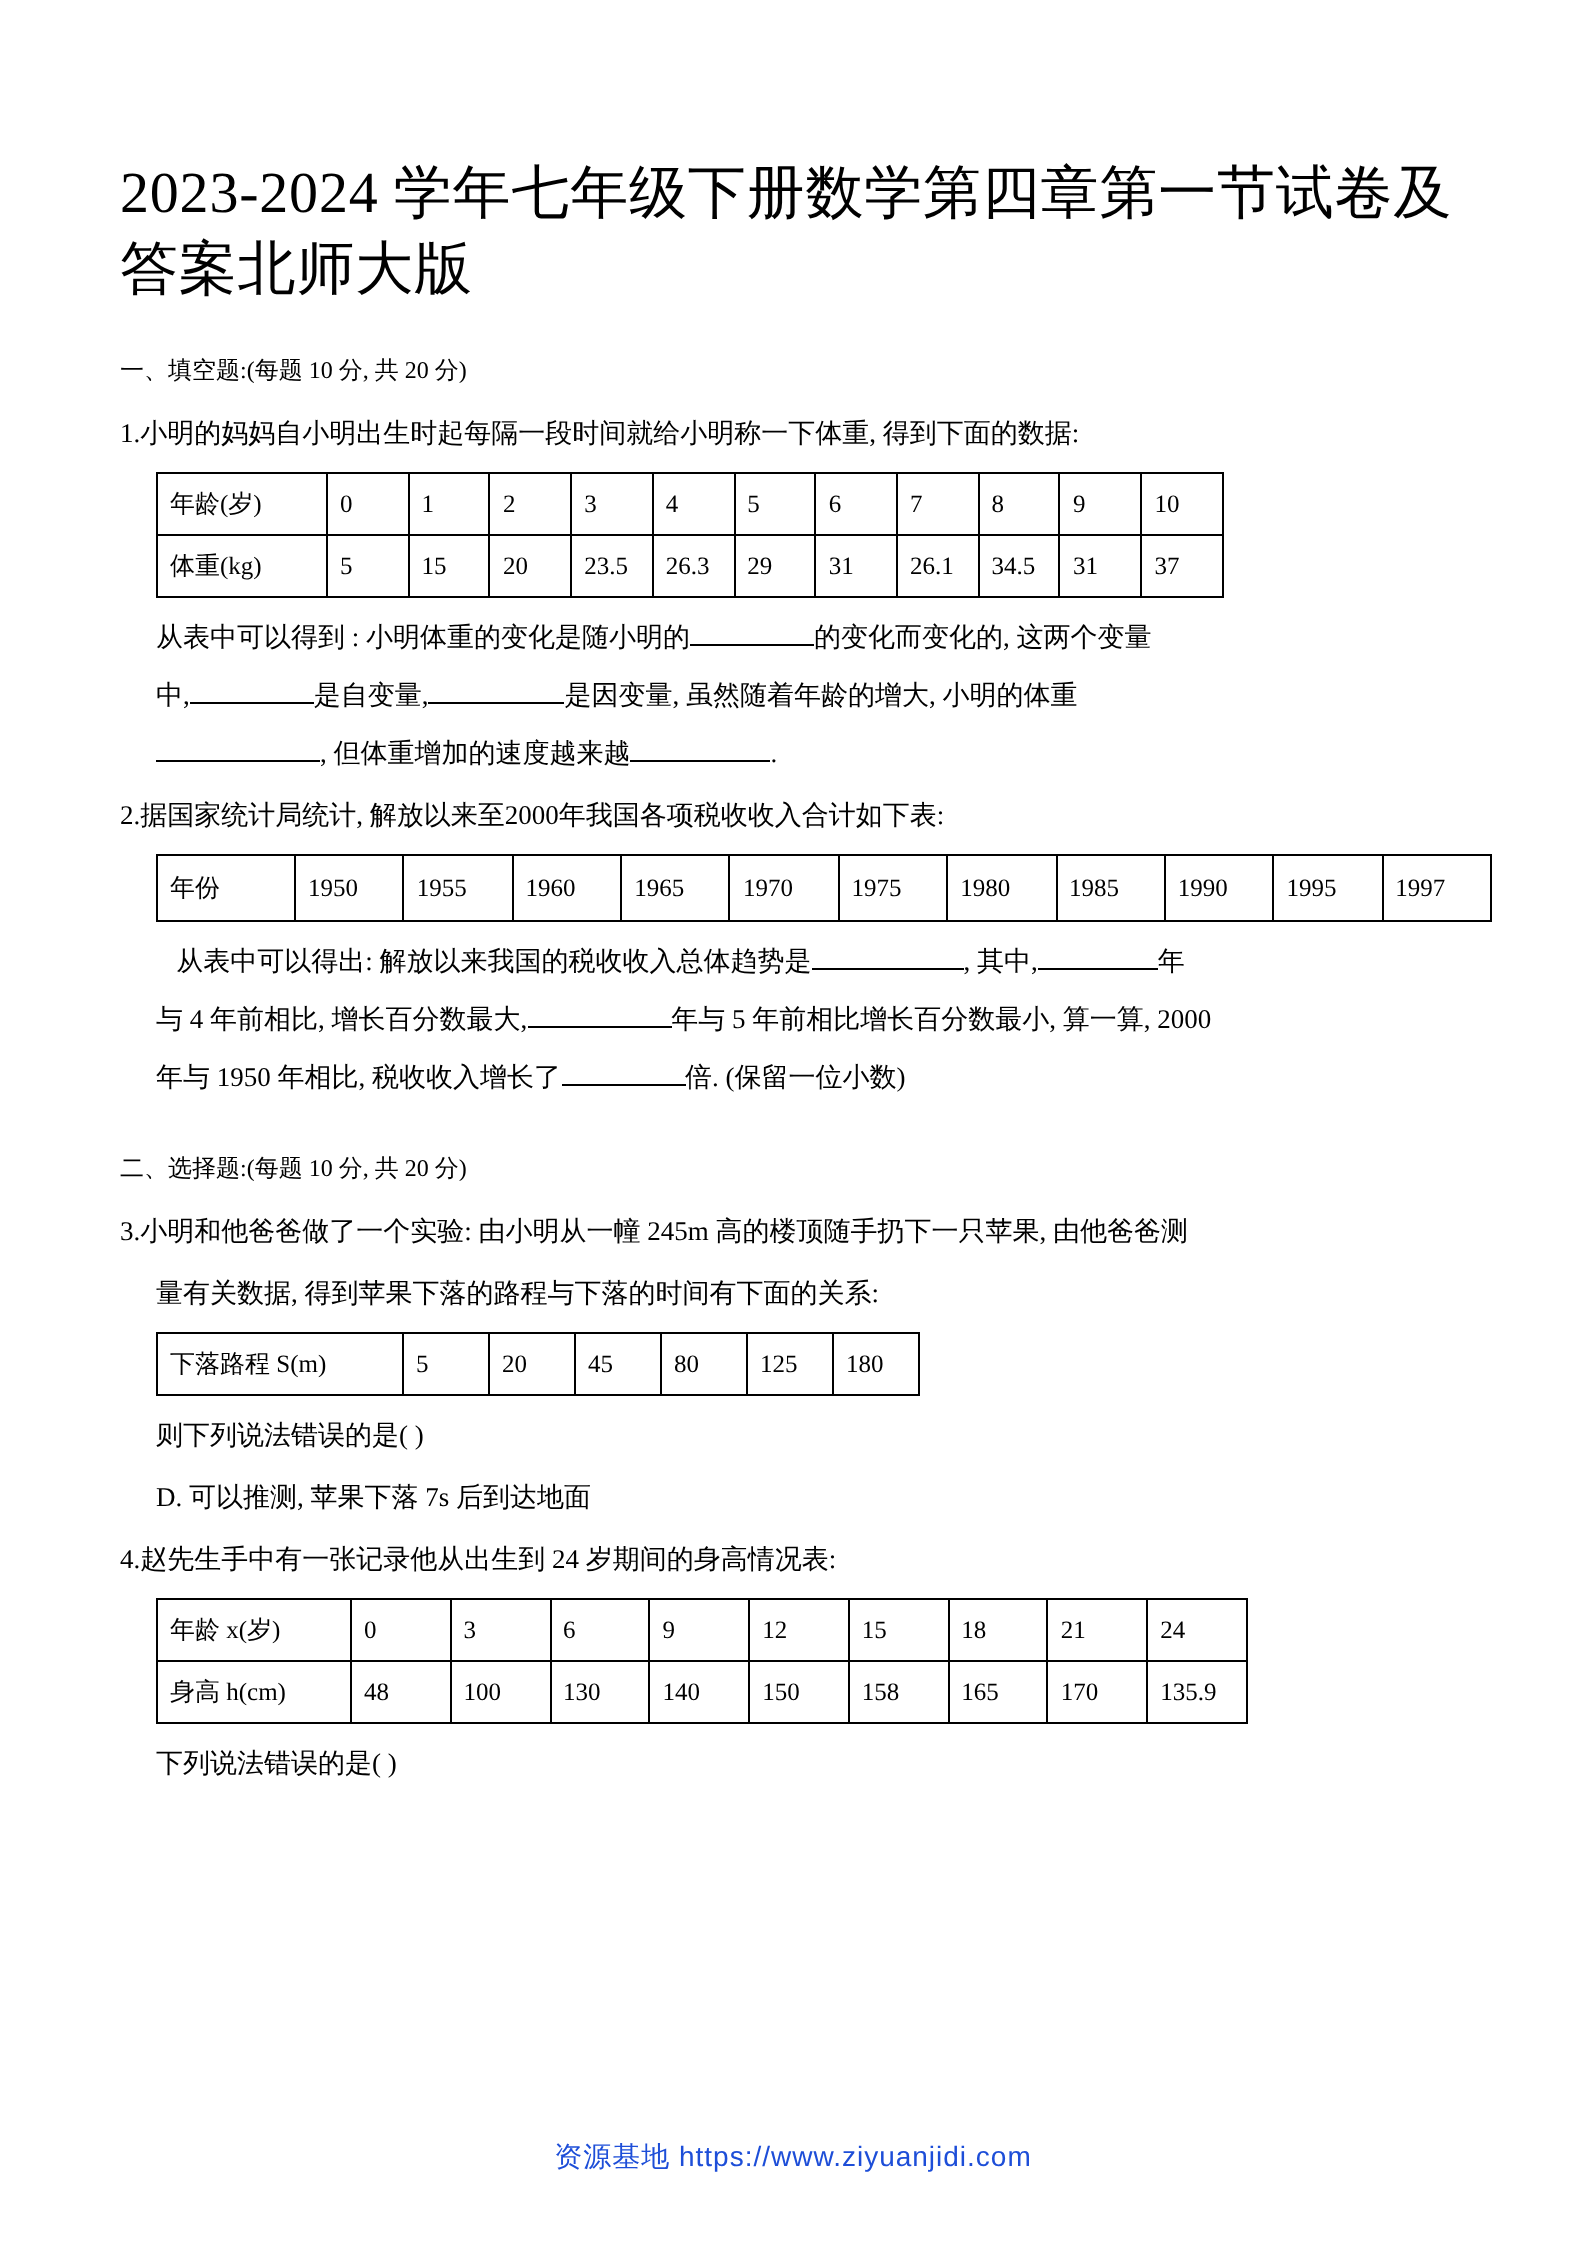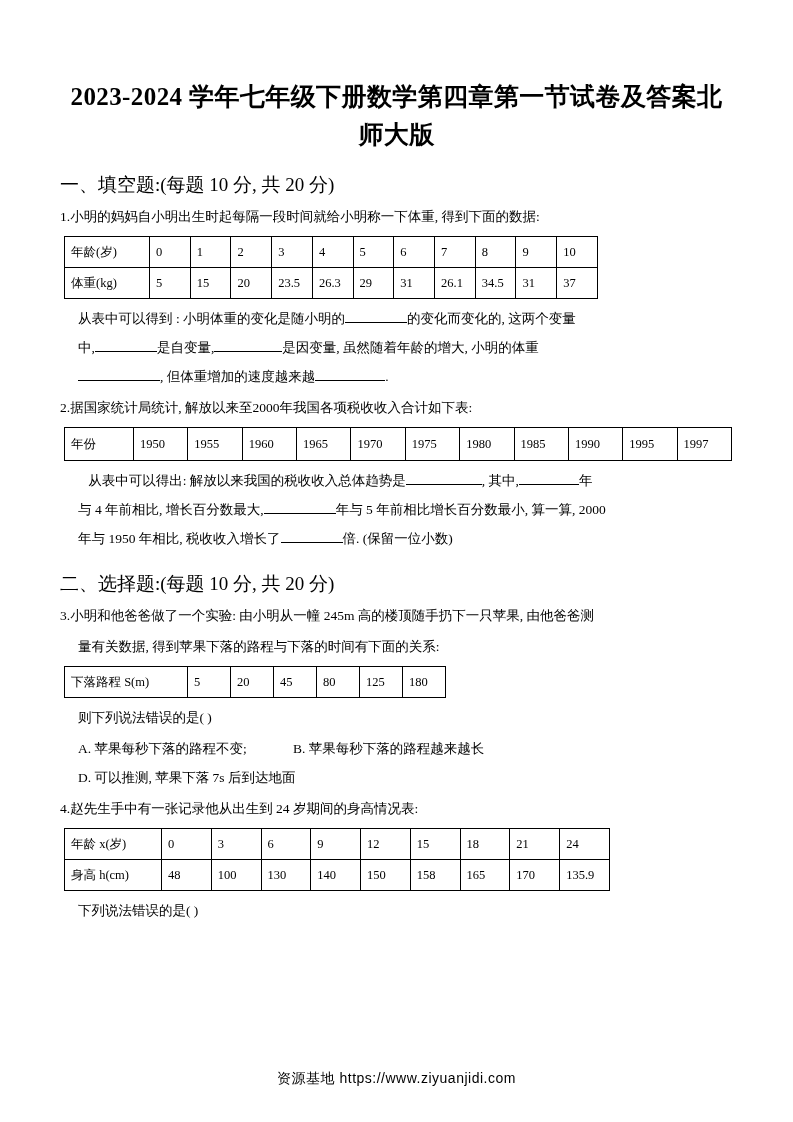--- a/index.html
+++ b/index.html
@@ -17,29 +17,29 @@
   }
   .page {
     position: absolute;
     left: 0; top: 0;
     width: 793px;
     height: 1122px;
     box-sizing: border-box;
     padding: 78px 60px 0 60px;
   }
   .doc-title {
-    text-align: center;
-    font-size: 25px;
+    text-align: left;
+    font-size: 29px;
     line-height: 38px;
-    font-weight: bold;
+    font-weight: normal;
     margin: 0 0 6px 0;
     letter-spacing: 0.4px;
   }
   .section-head {
-    font-size: 19px;
+    font-size: 12px;
     line-height: 30px;
     margin: 16px 0 2px 0;
   }
   .q {
     font-size: 13.5px;
     line-height: 29px;
     margin: 2px 0;
   }
   .para {
     font-size: 13.5px;
@@ -49,21 +49,21 @@
   }
   .indent2 { padding-left: 18px; }
   .blank {
     display: inline-block;
     border-bottom: 1px solid #000;
     vertical-align: baseline;
   }
   table.grid {
     border-collapse: collapse;
     font-size: 12.5px;
-    margin: 5px 0 5px 4px;
+    margin: 5px 0 5px 18px;
     table-layout: fixed;
   }
   table.grid td {
     border: 1px solid #000;
     padding: 5px 6px;
     text-align: left;
     vertical-align: middle;
     line-height: 20px;
     font-family: "Liberation Serif", serif;
   }
@@ -83,21 +83,21 @@
   }
   .choice-row { display: flex; }
   .choice-a { width: 215px; }
   .footer {
     position: absolute;
     left: 0;
     bottom: 34px;
     width: 100%;
     text-align: center;
     font-size: 14px;
-    color: #000000;
+    color: #1d4ed8;
     font-family: "Liberation Sans", sans-serif;
     letter-spacing: 0.5px;
   }
 </style>
 </head>
 <body>
 
 <div class="page">
 
   <h1 class="doc-title">2023-2024 学年七年级下册数学第四章第一节试卷及答案北师大版</h1>
@@ -188,24 +188,20 @@
       <td>125</td>
       <td>180</td>
     </tr>
   </tbody>
     </table>
 
   <div class="q indent2">则下列说法错误的是(    )</div>
 
   <div class="choices">
     <div class="choice-row">
-      <span class="choice-a">A. 苹果每秒下落的路程不变;</span>
-      <span>B. 苹果每秒下落的路程越来越长</span>
-    </div>
-    <div class="choice-row">
       <span>D. 可以推测, 苹果下落 7s 后到达地面</span>
     </div>
   </div>
 
   <div class="q">4.赵先生手中有一张记录他从出生到 24 岁期间的身高情况表:</div>
 
   <table class="grid t4">
     <tbody>
         <tr>
       <td class="lbl">年龄 x(岁)</td>

